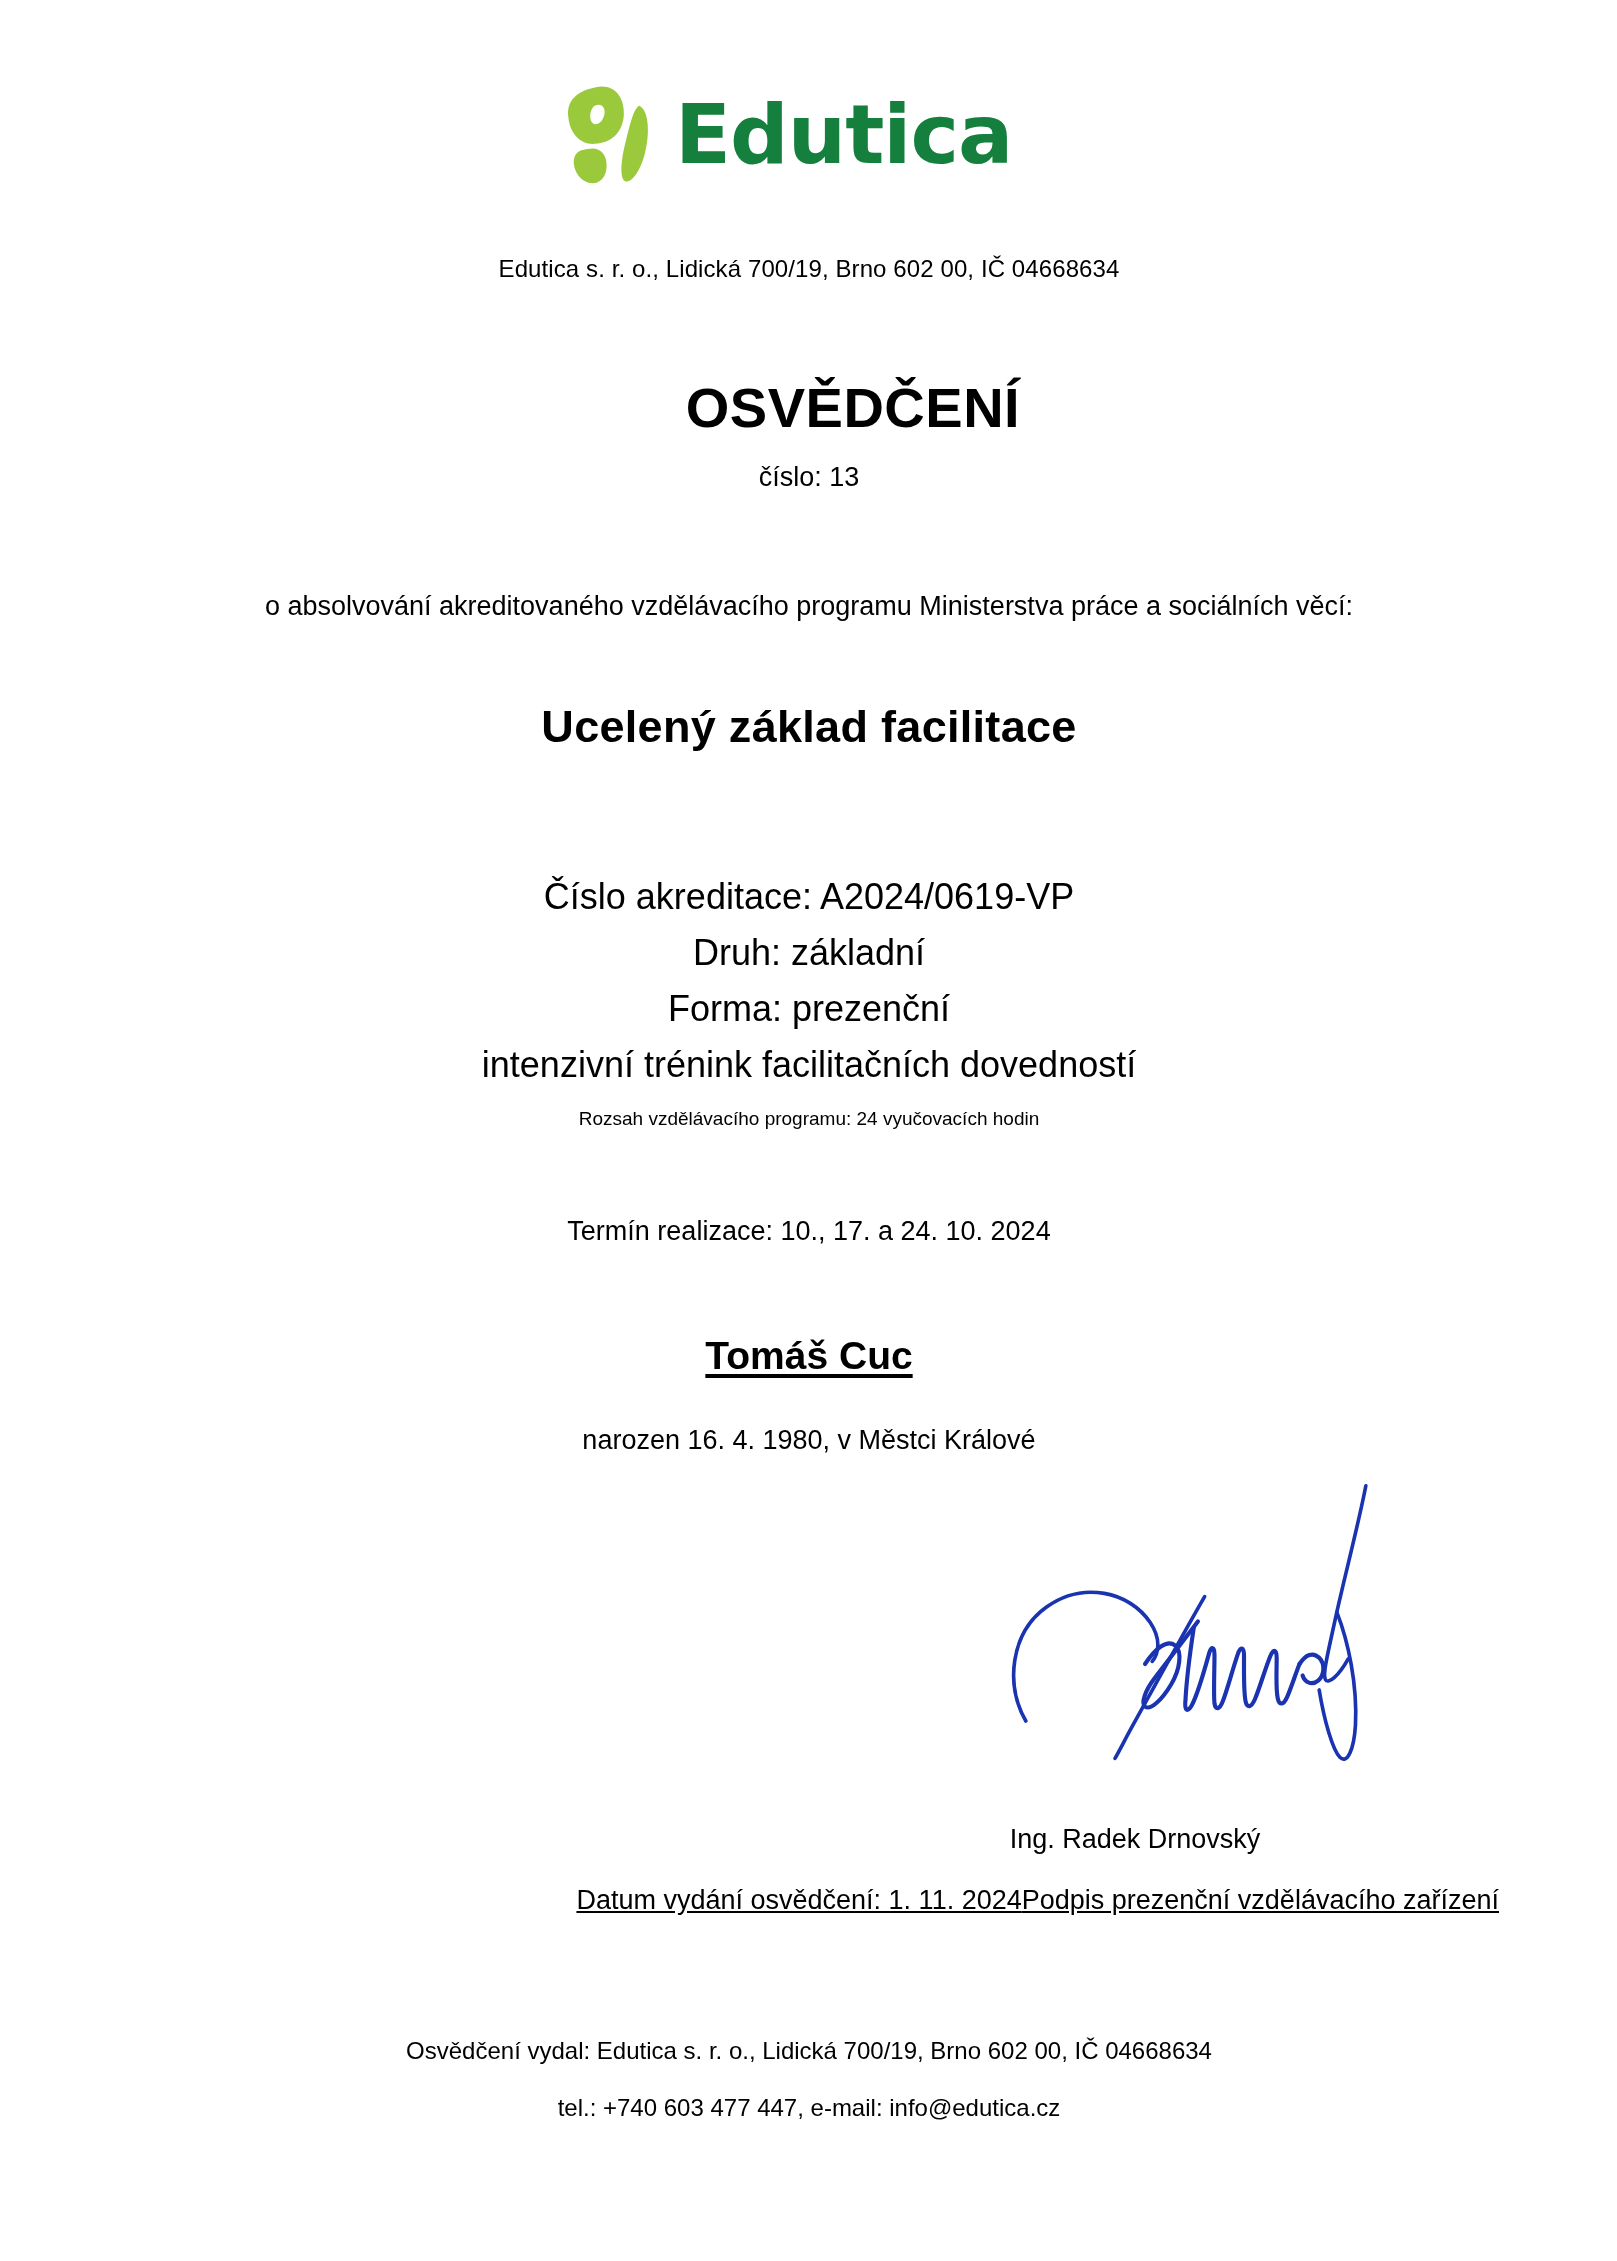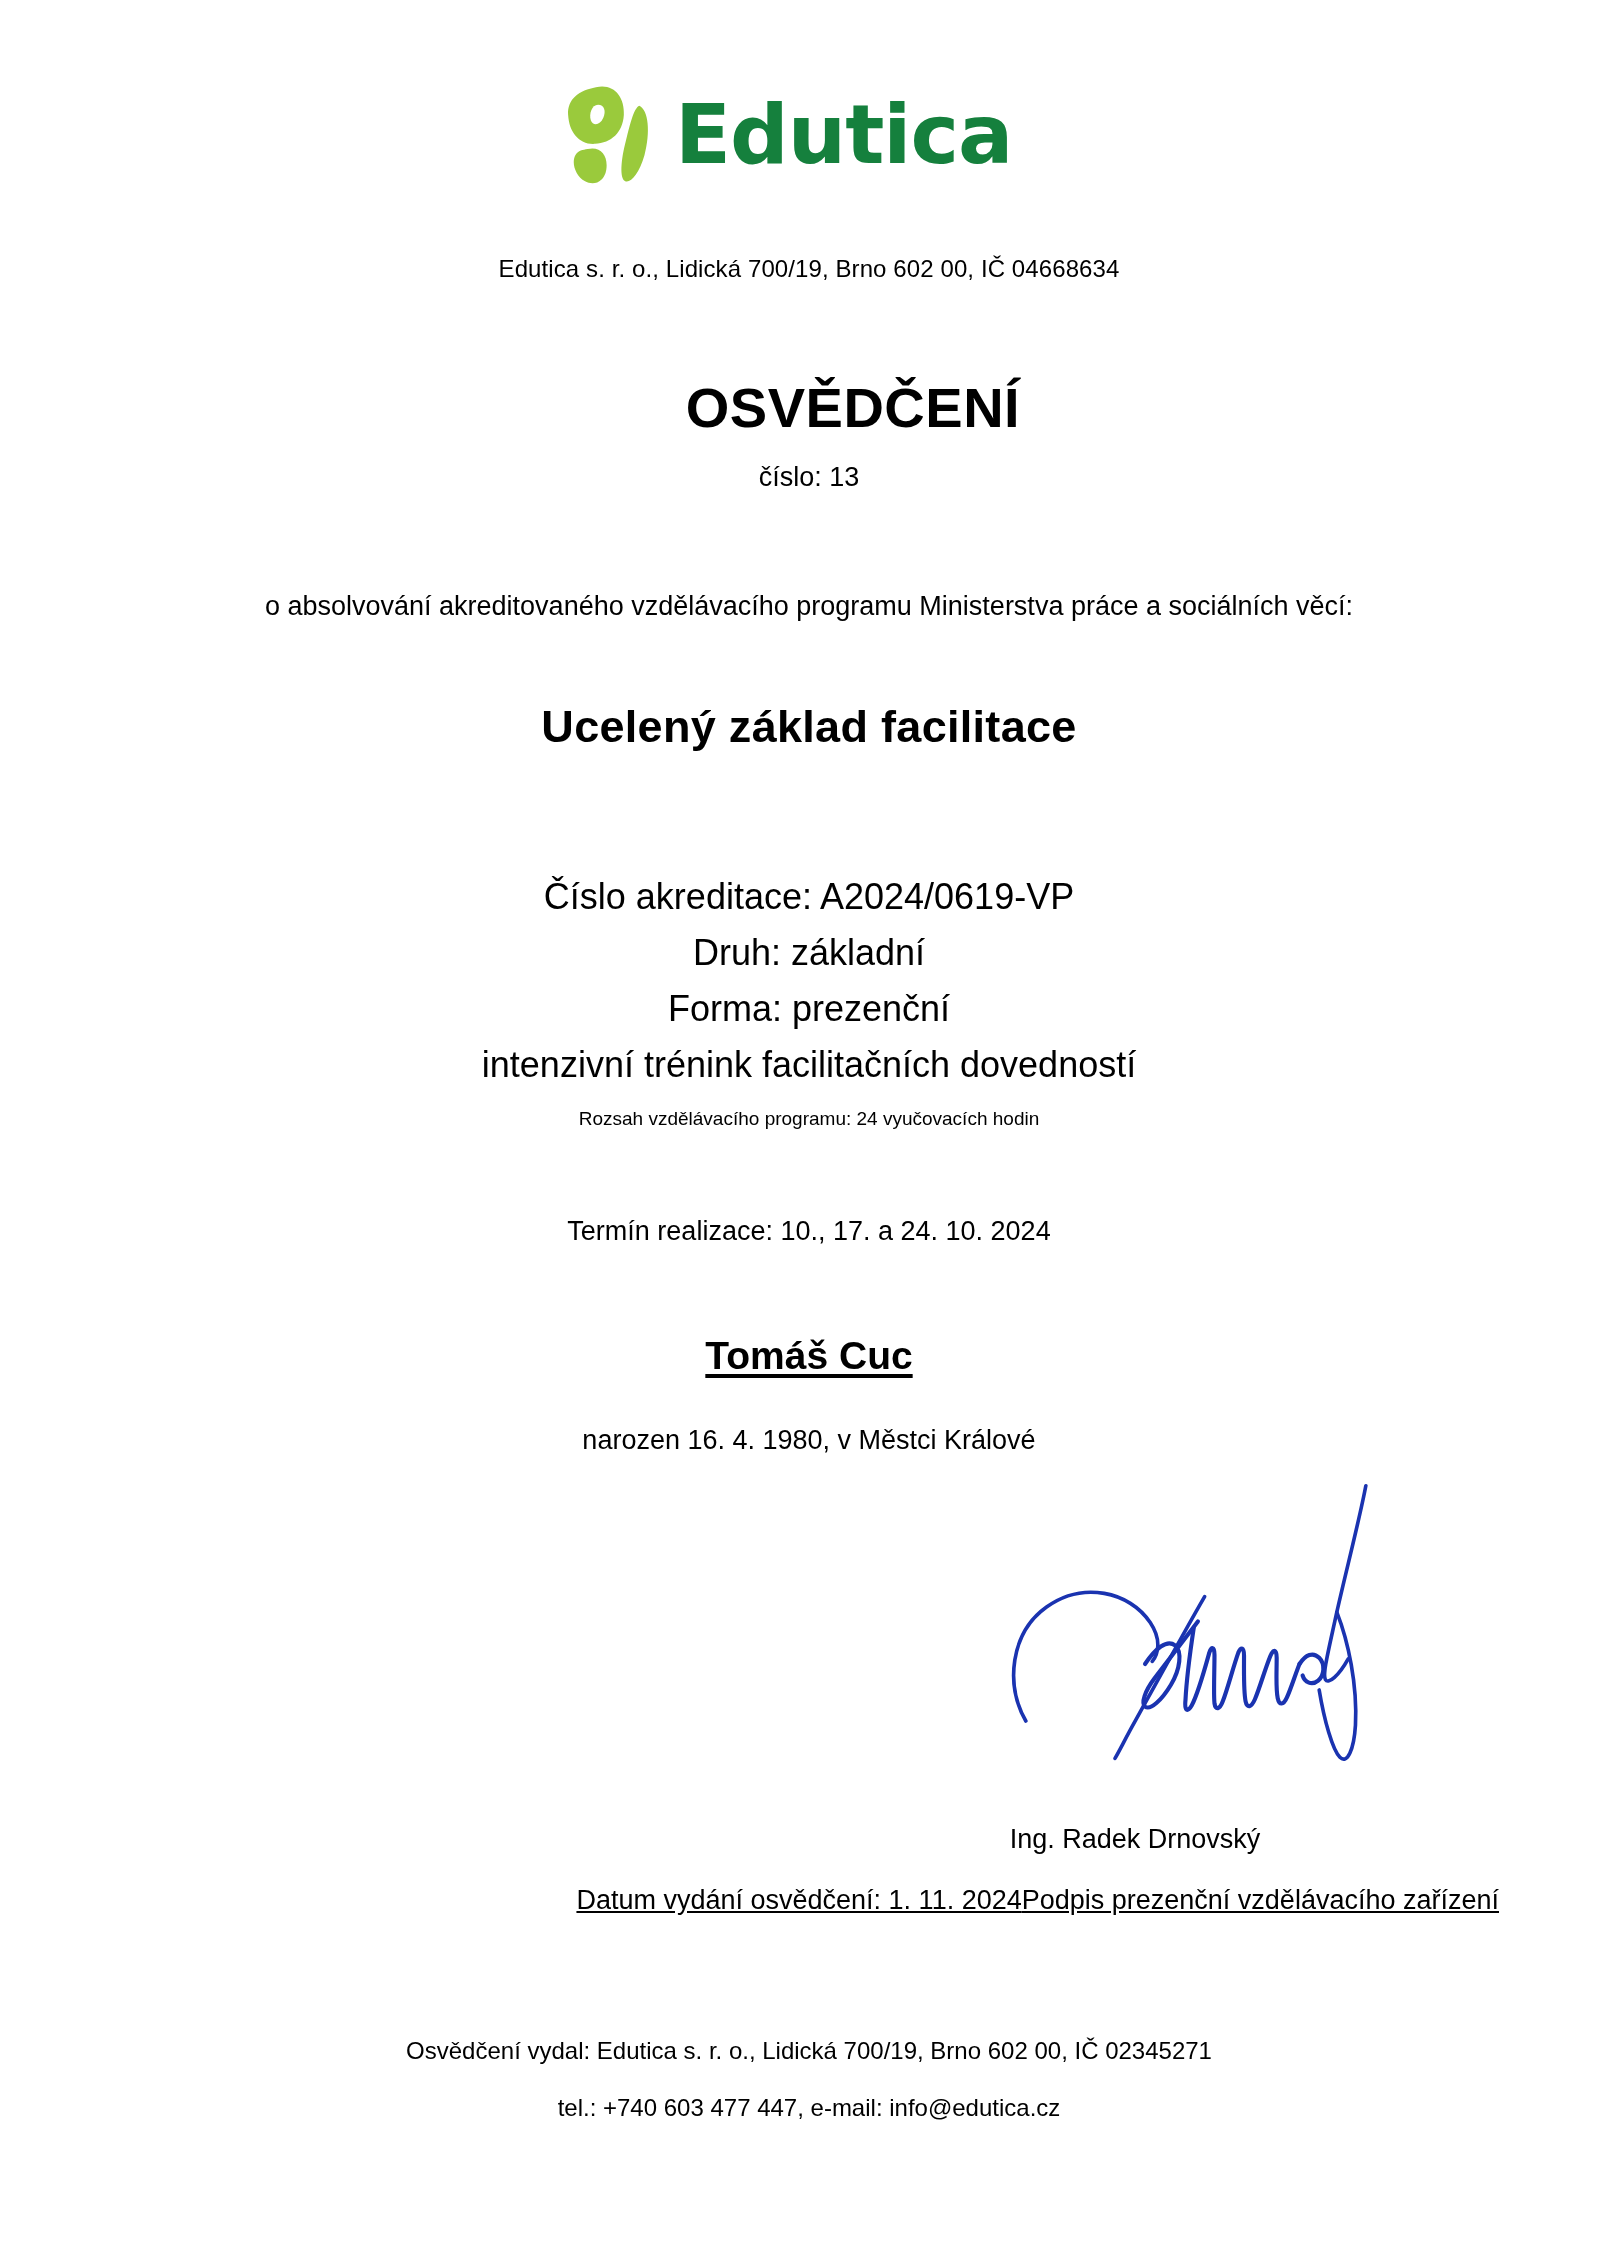--- a/index.html
+++ b/index.html
@@ -221,17 +221,17 @@
     </svg>
   </div>
 
   <div class="signer-name">Ing. Radek Drnovský</div>
 
   <div class="footer-row">
     <span class="left-cell">Datum vydání osvědčení: 1. 11. 2024</span>
     <span class="right-cell">Podpis prezenční vzdělávacího zařízení</span>
   </div>
 
-  <div class="line issuer-1">Osvědčení vydal: Edutica s. r. o., Lidická 700/19, Brno 602 00,  IČ 02345271</div>
+  <div class="line issuer-1">Osvědčení vydal: Edutica s. r. o., Lidická 700/19, Brno 602 00,  IČ 04668634</div>
   <div class="line issuer-2">tel.: +740 603 477 447, e-mail: info@edutica.cz</div>
 
 </div>
 
 
 </body></html>

